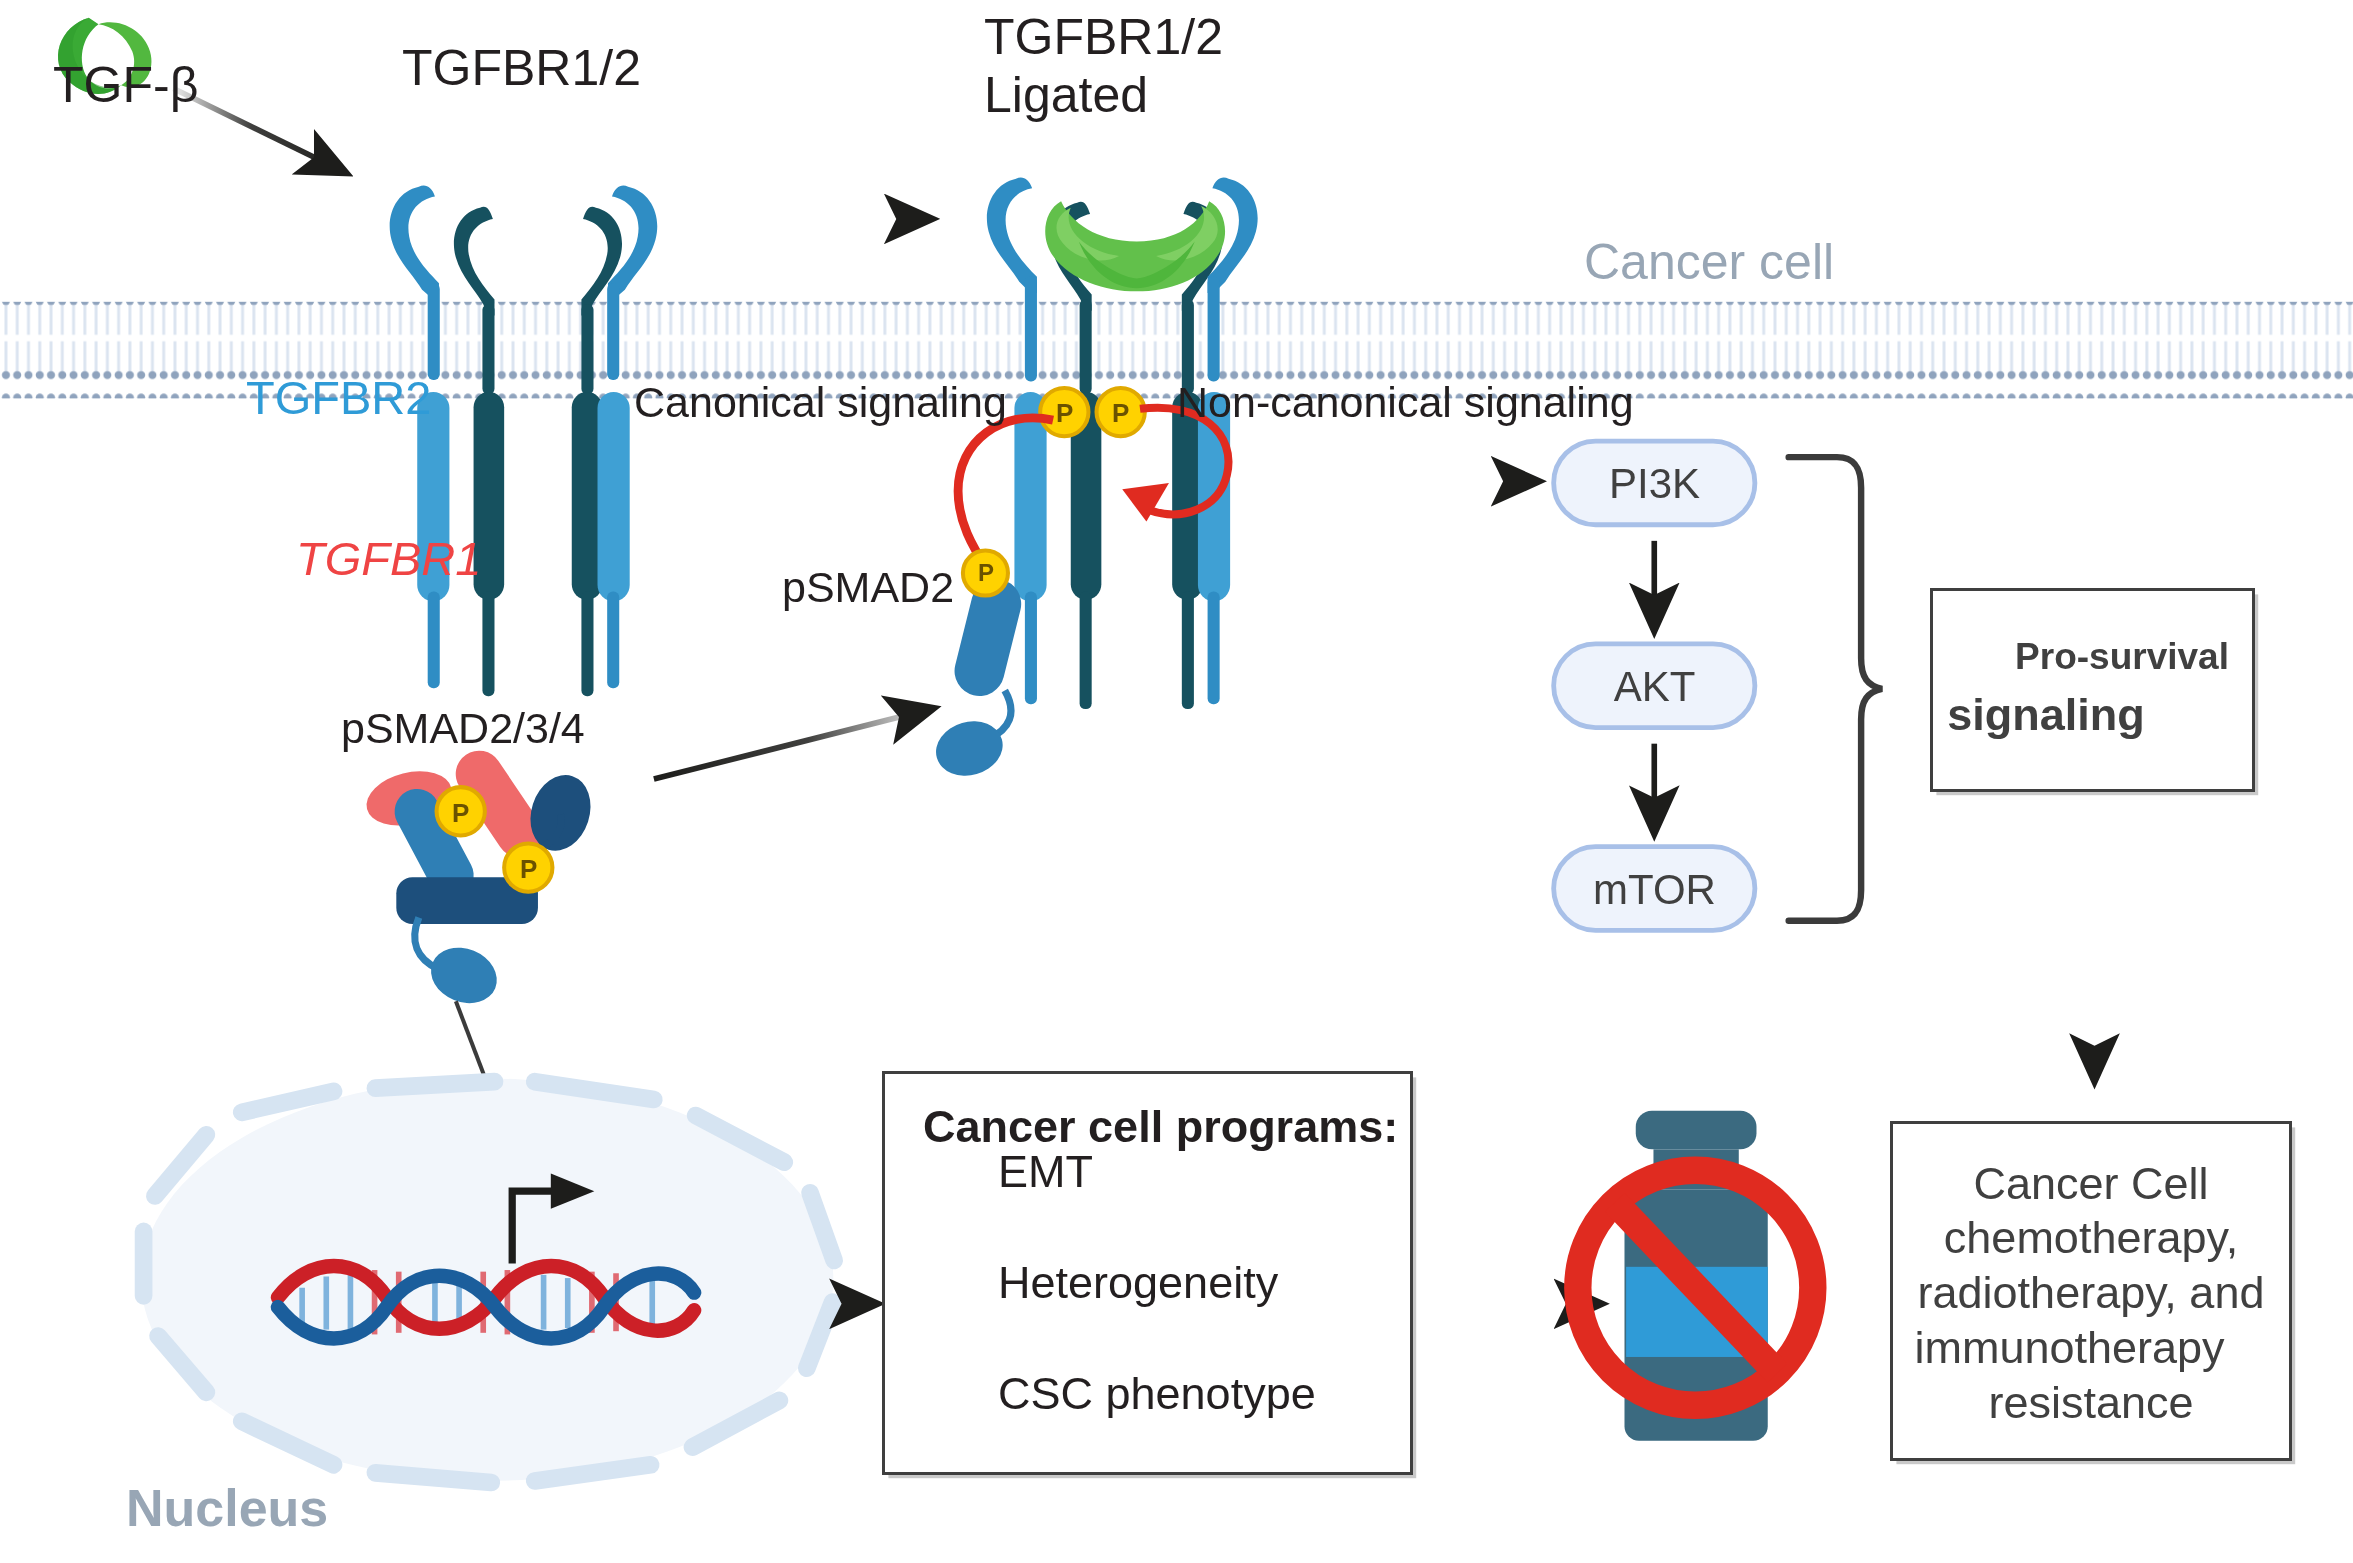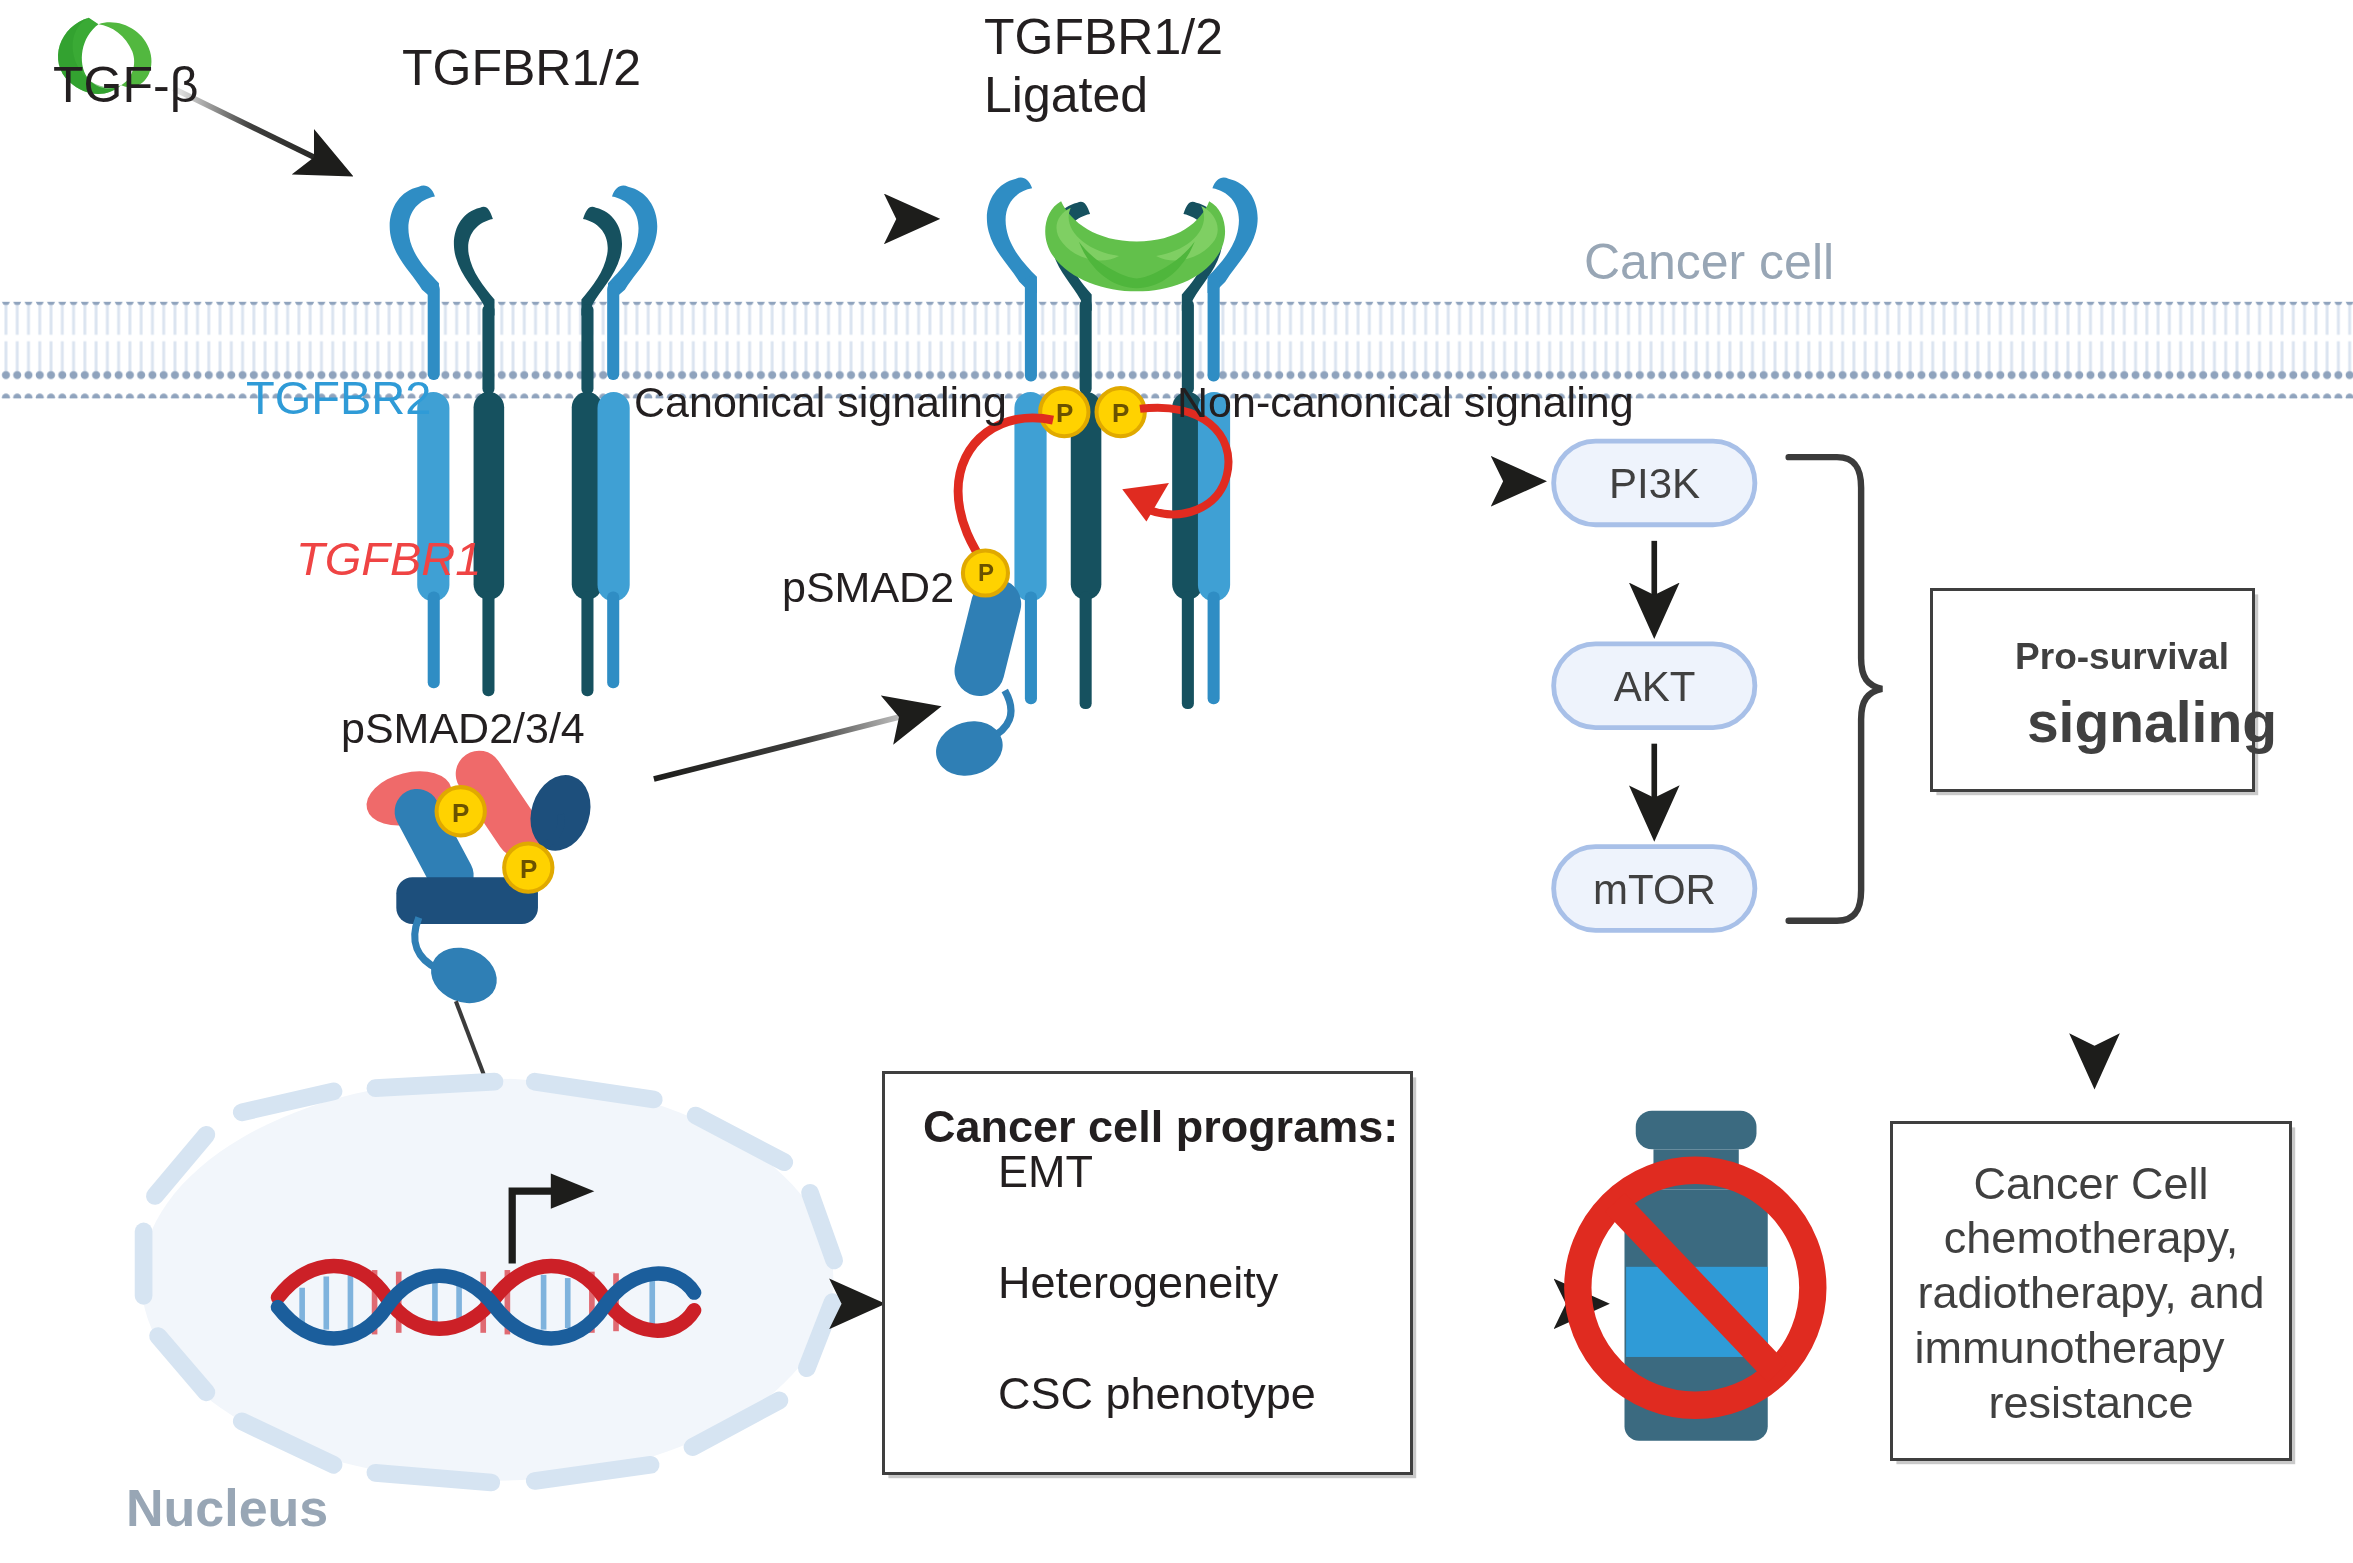--- a/index.html
+++ b/index.html
@@ -320,21 +320,21 @@
   <div class="txt lbl-dark" style="left:782px;top:563px;font-size:43px;">pSMAD2</div>
   <div class="txt lbl-dark" style="left:341px;top:704px;font-size:43px;">pSMAD2/3/4</div>
 
   <div class="txt lbl-grey bold" style="left:126px;top:1478px;font-size:52px;">Nucleus</div>
 
   <div class="boxtext" style="left:1554px;top:460px;width:201px;font-size:42px;">PI3K</div>
   <div class="boxtext" style="left:1554px;top:663px;width:201px;font-size:42px;">AKT</div>
   <div class="boxtext" style="left:1554px;top:866px;width:201px;font-size:42px;">mTOR</div>
 
   <div class="boxtext bold" style="left:1930px;top:636px;width:384px;font-size:37px;">Pro-survival</div>
-  <div class="boxtext bold" style="left:1962px;top:689px;width:380px;font-size:57px;">signaling</div>
+  <div class="boxtext bold" style="left:1856px;top:689px;width:380px;font-size:45px;">signaling</div>
 
   <div class="txt bold" style="left:923px;top:1101px;font-size:45px;">Cancer cell programs:</div>
   <div class="txt" style="left:998px;top:1146px;font-size:45px;">EMT</div>
   <div class="txt" style="left:998px;top:1257px;font-size:45px;">Heterogeneity</div>
   <div class="txt" style="left:998px;top:1368px;font-size:45px;">CSC phenotype</div>
 
   <div class="boxtext" style="left:1890px;top:1158px;width:402px;font-size:45px;">Cancer Cell</div>
   <div class="boxtext" style="left:1890px;top:1267px;width:402px;font-size:45px;">radiotherapy, and</div>
   <div class="boxtext" style="left:1890px;top:1212px;width:402px;font-size:45px;">chemotherapy,</div>
   <div class="boxtext" style="left:1890px;top:1322px;width:359px;font-size:45px;">immunotherapy</div>

